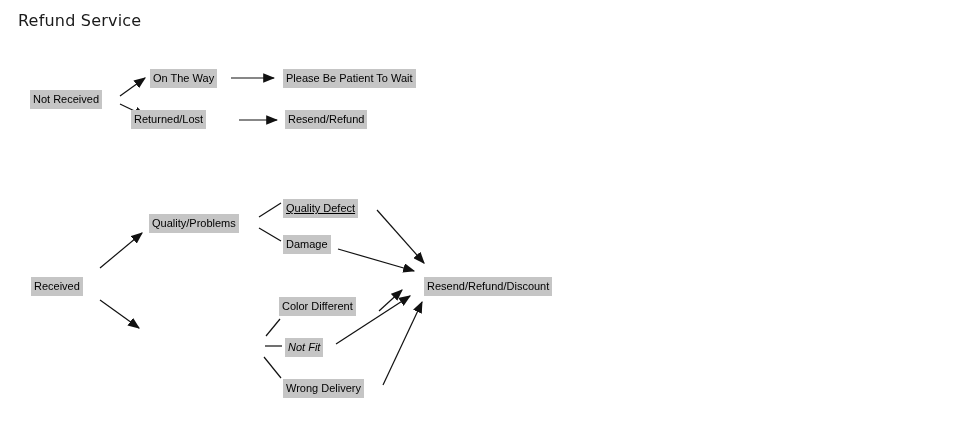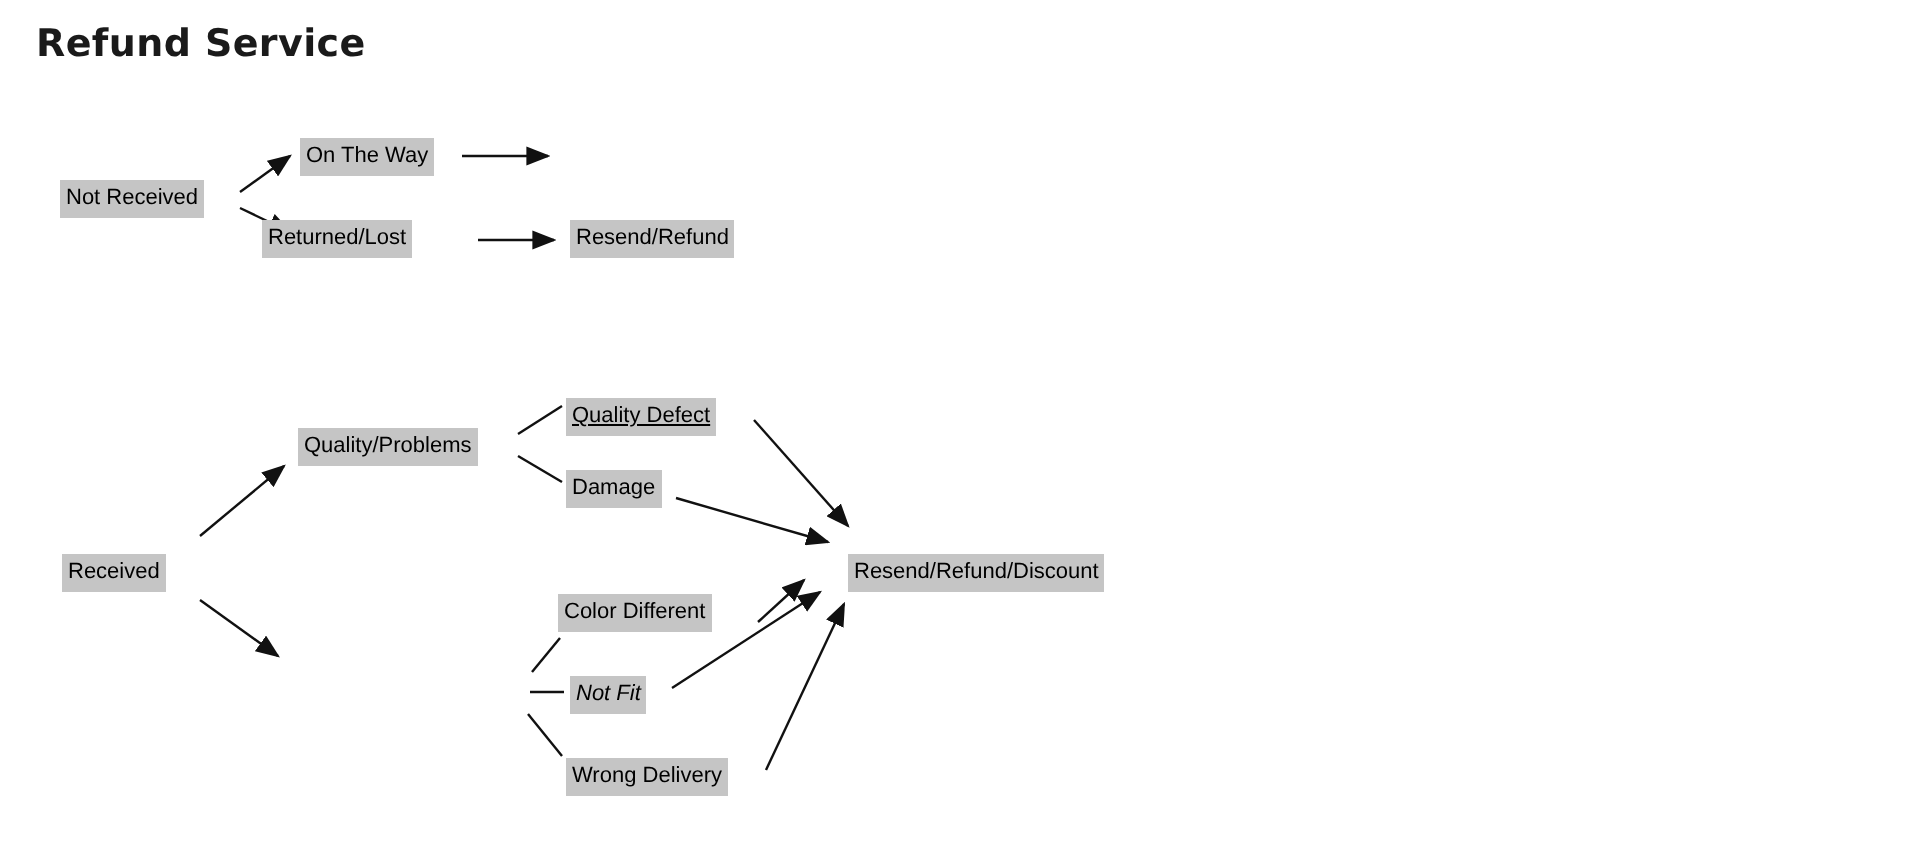--- a/index.html
+++ b/index.html
@@ -9,22 +9,22 @@
     height: 424px;
     background: #ffffff;
     overflow: hidden;
     font-family: "Liberation Sans", sans-serif;
   }
   .title {
     position: absolute;
     left: 18px;
     top: 11px;
     margin: 0;
-    font-size: 19px;
-    font-weight: 700;
+    font-size: 16px;
+    font-weight: 400;
     color: #1a1a1a;
     font-family: "DejaVu Sans", "Liberation Sans", sans-serif;
     letter-spacing: 0.2px;
   }
   .arrows {
     position: absolute;
     left: 0; top: 0;
     width: 965px; height: 424px;
     pointer-events: none;
   }
@@ -83,20 +83,21 @@
       <line x1="259" y1="217" x2="281" y2="203"></line>
       <line x1="259" y1="228" x2="281" y2="241"></line>
       <line x1="266" y1="336" x2="280" y2="319"></line>
       <line x1="265" y1="346" x2="282" y2="346"></line>
       <line x1="264" y1="357" x2="281" y2="378"></line>
     </g>
   </svg>
 
   <div class="node" id="n-not-received">Not Received</div>
   <div class="node" id="n-on-the-way">On The Way</div>
+  <div class="node" id="n-please-be-patient">Please Be Patient To Wait</div>
   <div class="node" id="n-returned-lost">Returned/Lost</div>
   <div class="node" id="n-resend-refund">Resend/Refund</div>
   <div class="node" id="n-received">Received</div>
   <div class="node" id="n-quality-problems">Quality/Problems</div>
   <div class="node" id="n-quality-defect">Quality Defect</div>
   <div class="node" id="n-damage">Damage</div>
   <div class="node" id="n-color-different">Color Different</div>
   <div class="node" id="n-not-fit">Not Fit</div>
   <div class="node" id="n-wrong-delivery">Wrong Delivery</div>
   <div class="node" id="n-resend-refund-discount">Resend/Refund/Discount</div>

